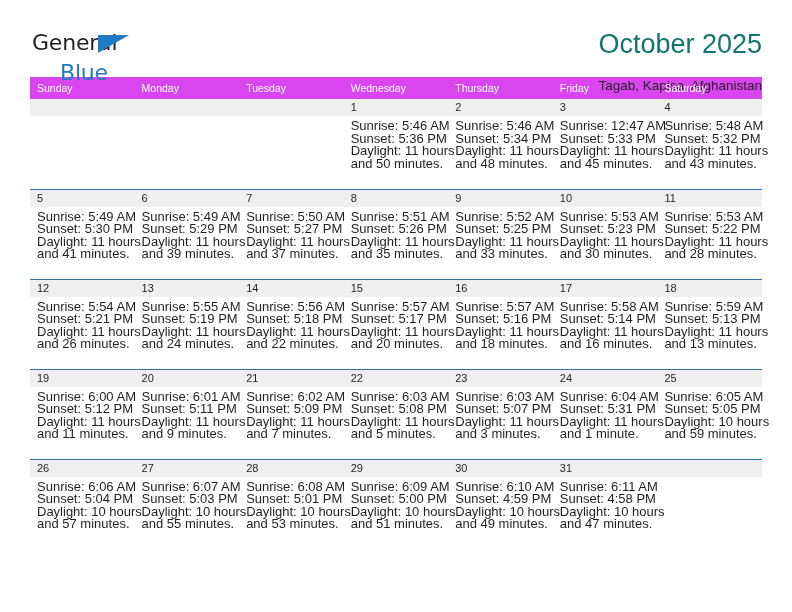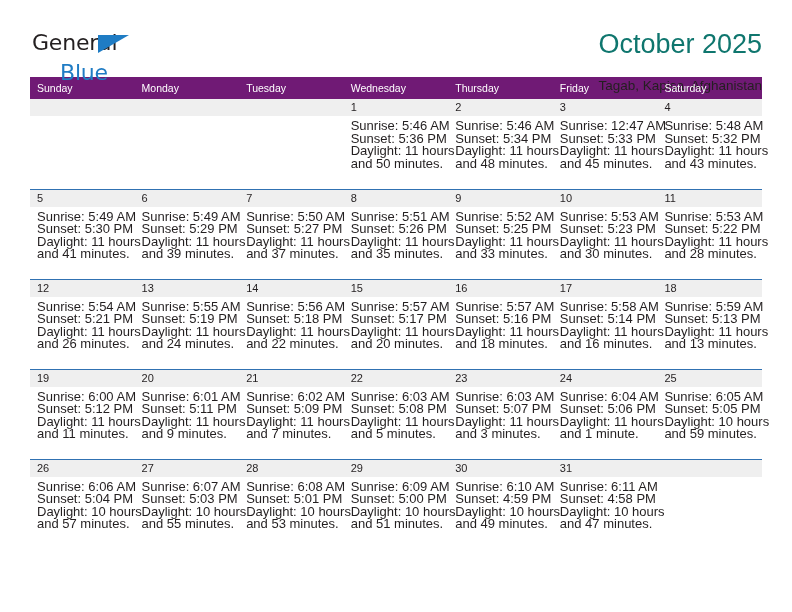--- a/index.html
+++ b/index.html
@@ -90,21 +90,21 @@
 
   
   .calendar {
     width: 732px;
     border-collapse: collapse;
     table-layout: fixed;
     margin-top: 5px;
   }
 
   .calendar th {
-    background: #701a75;
+    background: #d946ef;
     color: #ffffff;
     font-size: 10.5px;
     font-weight: normal;
     text-align: left;
     padding: 5px 0 5px 7px;
     height: 21px;
     box-sizing: border-box;
     border: none;
   }
 
@@ -472,21 +472,21 @@
                 <div>Daylight: 11 hours</div>
                 <div>and 3 minutes.</div>
               </div>
             </div>
           </td>
           <td>
             <div class="cell">
               <div class="daynum-band">24</div>
               <div class="cell-body">
                 <div>Sunrise: 6:04 AM</div>
-                <div>Sunset: 5:06 PM</div>
+                <div>Sunset: 5:31 PM</div>
                 <div>Daylight: 11 hours</div>
                 <div>and 1 minute.</div>
               </div>
             </div>
           </td>
           <td>
             <div class="cell">
               <div class="daynum-band">25</div>
               <div class="cell-body">
                 <div>Sunrise: 6:05 AM</div>

